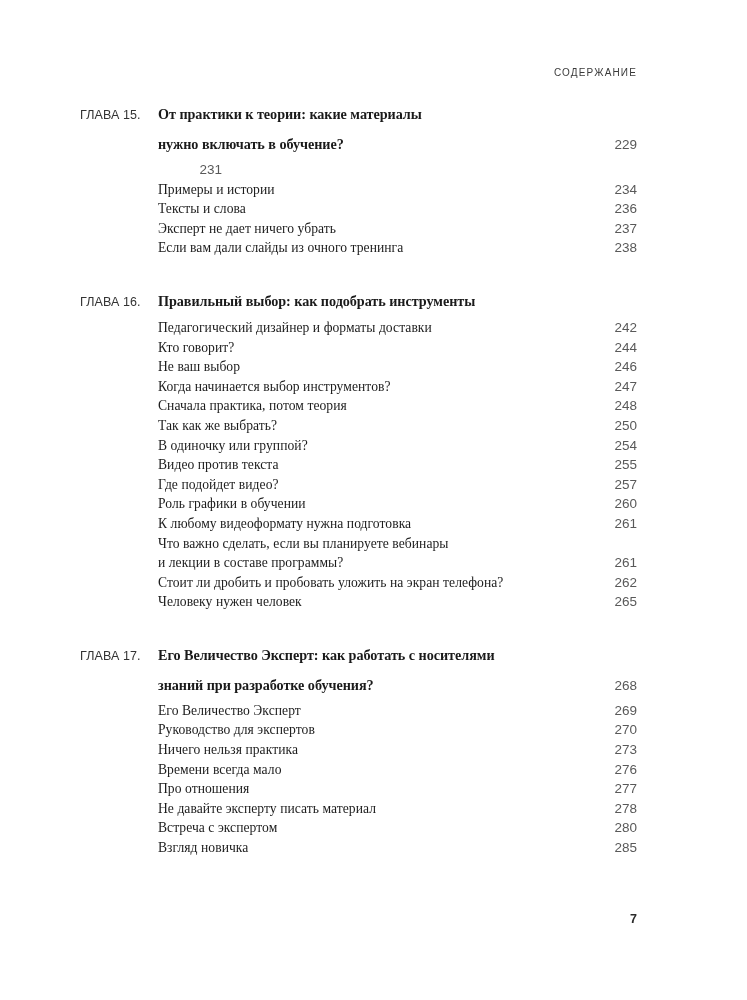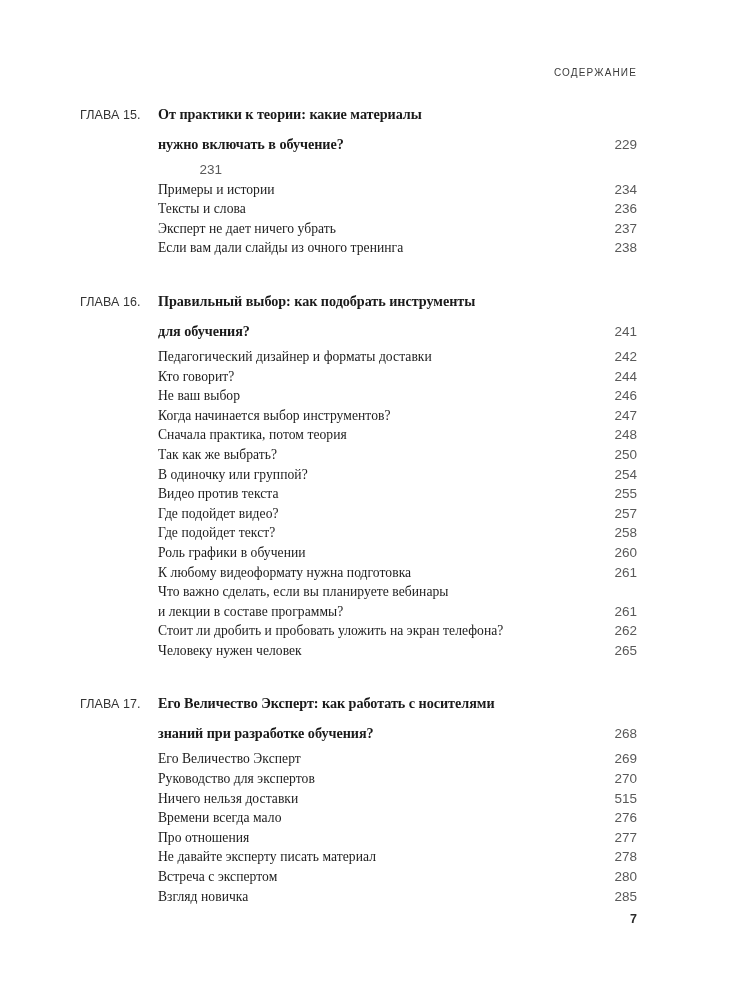--- a/index.html
+++ b/index.html
@@ -184,25 +184,20 @@
             <div class="folio">238</div>
           </div>
         </div>
       </div>
       <div class="chapter-block">
         <div class="row chapter-row">
           <div class="gutter"><span class="label-text">ГЛАВА 16.</span></div>
           <div class="cell chapter-title">Правильный выбор: как подобрать инструменты</div>
           <div class="folio"></div>
         </div>
-        <div class="row chapter-row">
-          <div class="gutter"></div>
-          <div class="cell chapter-title">для обучения?</div>
-          <div class="folio">241</div>
-        </div>
         <div class="entries">
           <div class="row entry-row">
             <div class="gutter"></div>
             <div class="cell entry-title">Педагогический дизайнер и форматы доставки</div>
             <div class="folio">242</div>
           </div>
           <div class="row entry-row">
             <div class="gutter"></div>
             <div class="cell entry-title">Кто говорит?</div>
             <div class="folio">244</div>
@@ -234,25 +229,20 @@
           </div>
           <div class="row entry-row">
             <div class="gutter"></div>
             <div class="cell entry-title">Видео против текста</div>
             <div class="folio">255</div>
           </div>
           <div class="row entry-row">
             <div class="gutter"></div>
             <div class="cell entry-title">Где подойдет видео?</div>
             <div class="folio">257</div>
-          </div>
-          <div class="row entry-row">
-            <div class="gutter"></div>
-            <div class="cell entry-title">Где подойдет текст?</div>
-            <div class="folio">258</div>
           </div>
           <div class="row entry-row">
             <div class="gutter"></div>
             <div class="cell entry-title">Роль графики в обучении</div>
             <div class="folio">260</div>
           </div>
           <div class="row entry-row">
             <div class="gutter"></div>
             <div class="cell entry-title">К любому видеоформату нужна подготовка</div>
             <div class="folio">261</div>
@@ -296,22 +286,22 @@
             <div class="cell entry-title">Его Величество Эксперт</div>
             <div class="folio">269</div>
           </div>
           <div class="row entry-row">
             <div class="gutter"></div>
             <div class="cell entry-title">Руководство для экспертов</div>
             <div class="folio">270</div>
           </div>
           <div class="row entry-row">
             <div class="gutter"></div>
-            <div class="cell entry-title">Ничего нельзя доставки</div>
-            <div class="folio">515</div>
+            <div class="cell entry-title">Ничего нельзя практика</div>
+            <div class="folio">273</div>
           </div>
           <div class="row entry-row">
             <div class="gutter"></div>
             <div class="cell entry-title">Времени всегда мало</div>
             <div class="folio">276</div>
           </div>
           <div class="row entry-row">
             <div class="gutter"></div>
             <div class="cell entry-title">Про отношения</div>
             <div class="folio">277</div>

